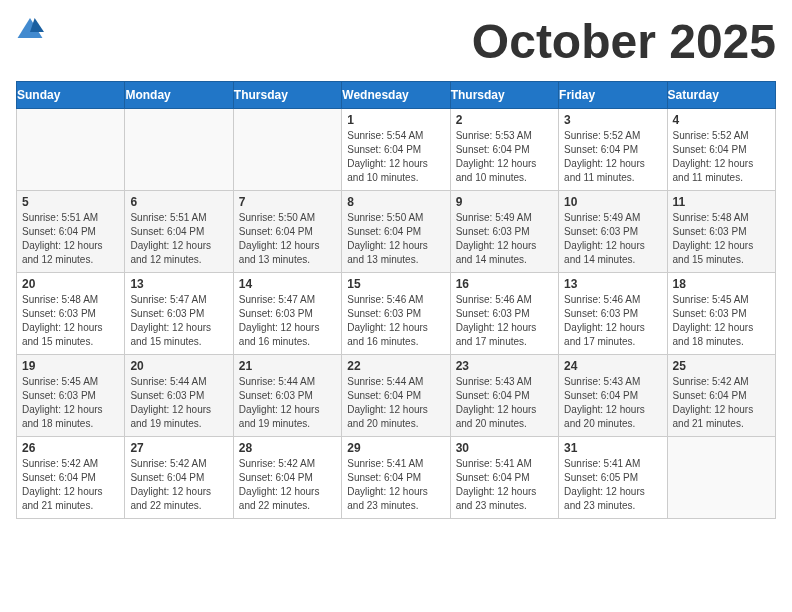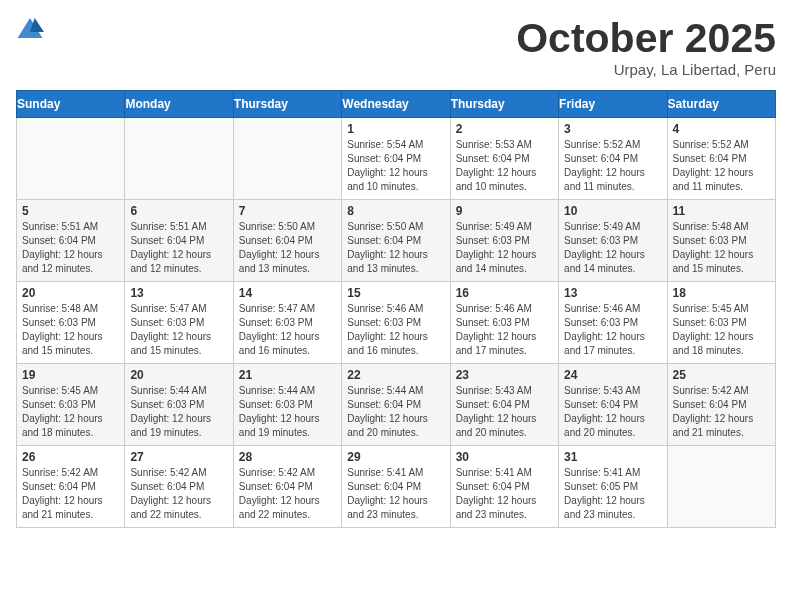--- a/index.html
+++ b/index.html
@@ -32,21 +32,21 @@
       color: #1a6aad;
     }
     .logo-icon {
       width: 28px;
       height: 24px;
     }
     .title-area {
       text-align: right;
     }
     .month-title {
-      font-size: 41px;
+      font-size: 48px;
       font-weight: bold;
       color: #333;
       line-height: 1.1;
     }
     .subtitle {
       font-size: 15px;
       color: #555;
     }
     table {
       width: 100%;
@@ -95,21 +95,20 @@
 <div class="header-area">
   <div class="logo">
     <svg class="logo-icon" viewBox="0 0 36 30" xmlns="http://www.w3.org/2000/svg">
       <rect x="0" y="0" width="36" height="30" fill="white"></rect>
       <polygon points="18,2 34,28 2,28" fill="#2176c7" opacity="0.85"></polygon>
       <polygon points="24,2 36,20 18,20" fill="#1a5fa0"></polygon>
     </svg>
   </div>
   <div class="title-area">
     <div class="month-title">October 2025</div>
-    <div class="subtitle">Urpay, La Libertad, Peru</div>
   </div>
 </div>
 
 <table>
   <thead>
     <tr>
     <th>Sunday</th>
         <th>Monday</th>
         <th>Thursday</th>
         <th>Wednesday</th>

